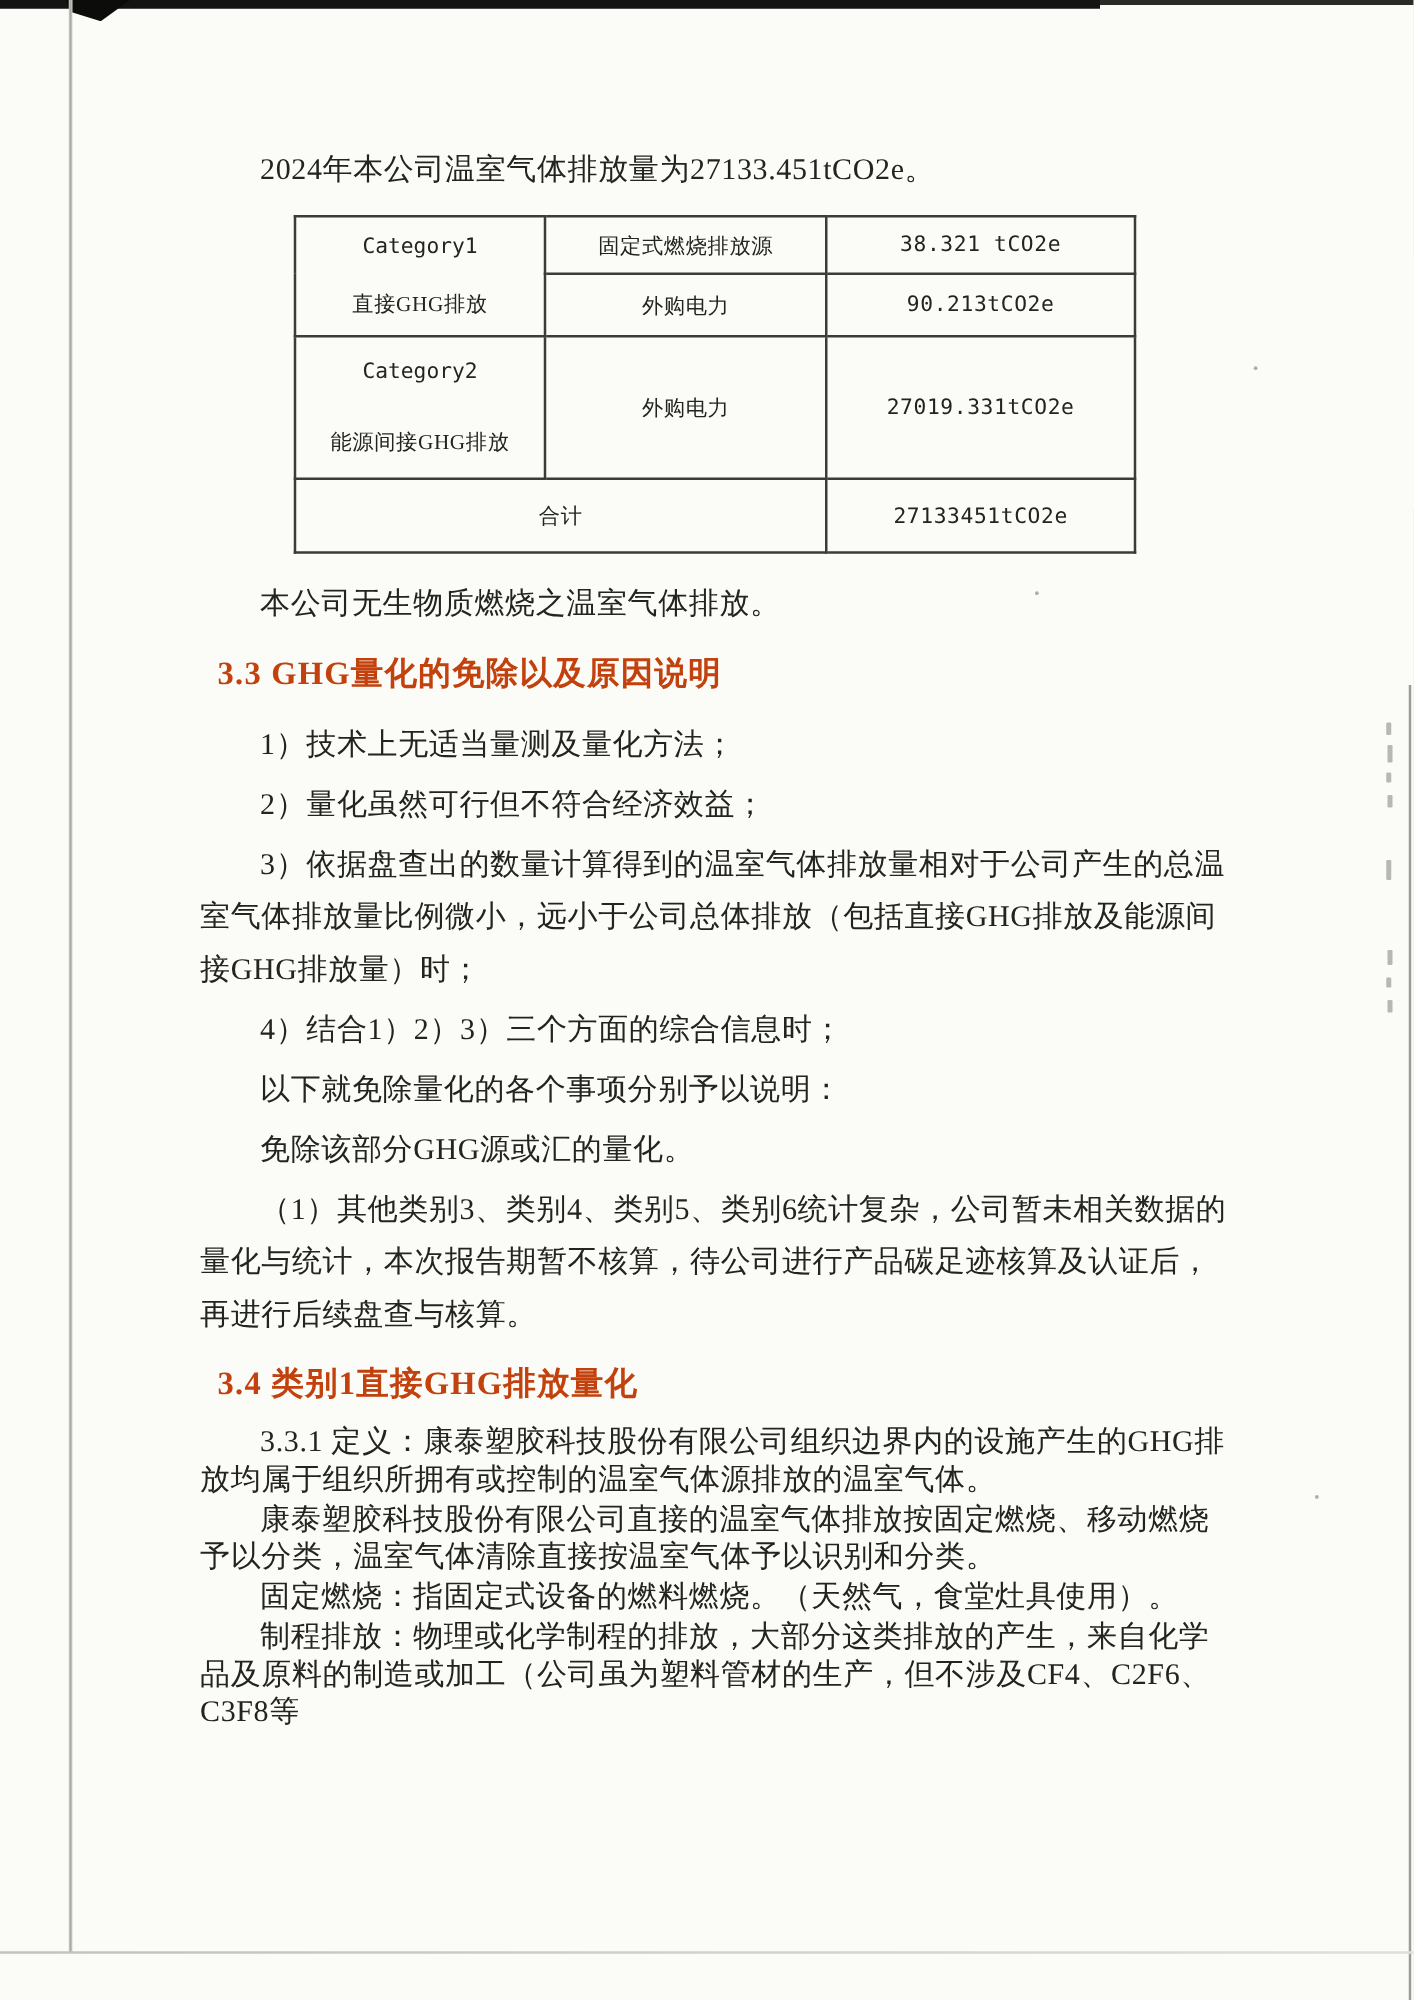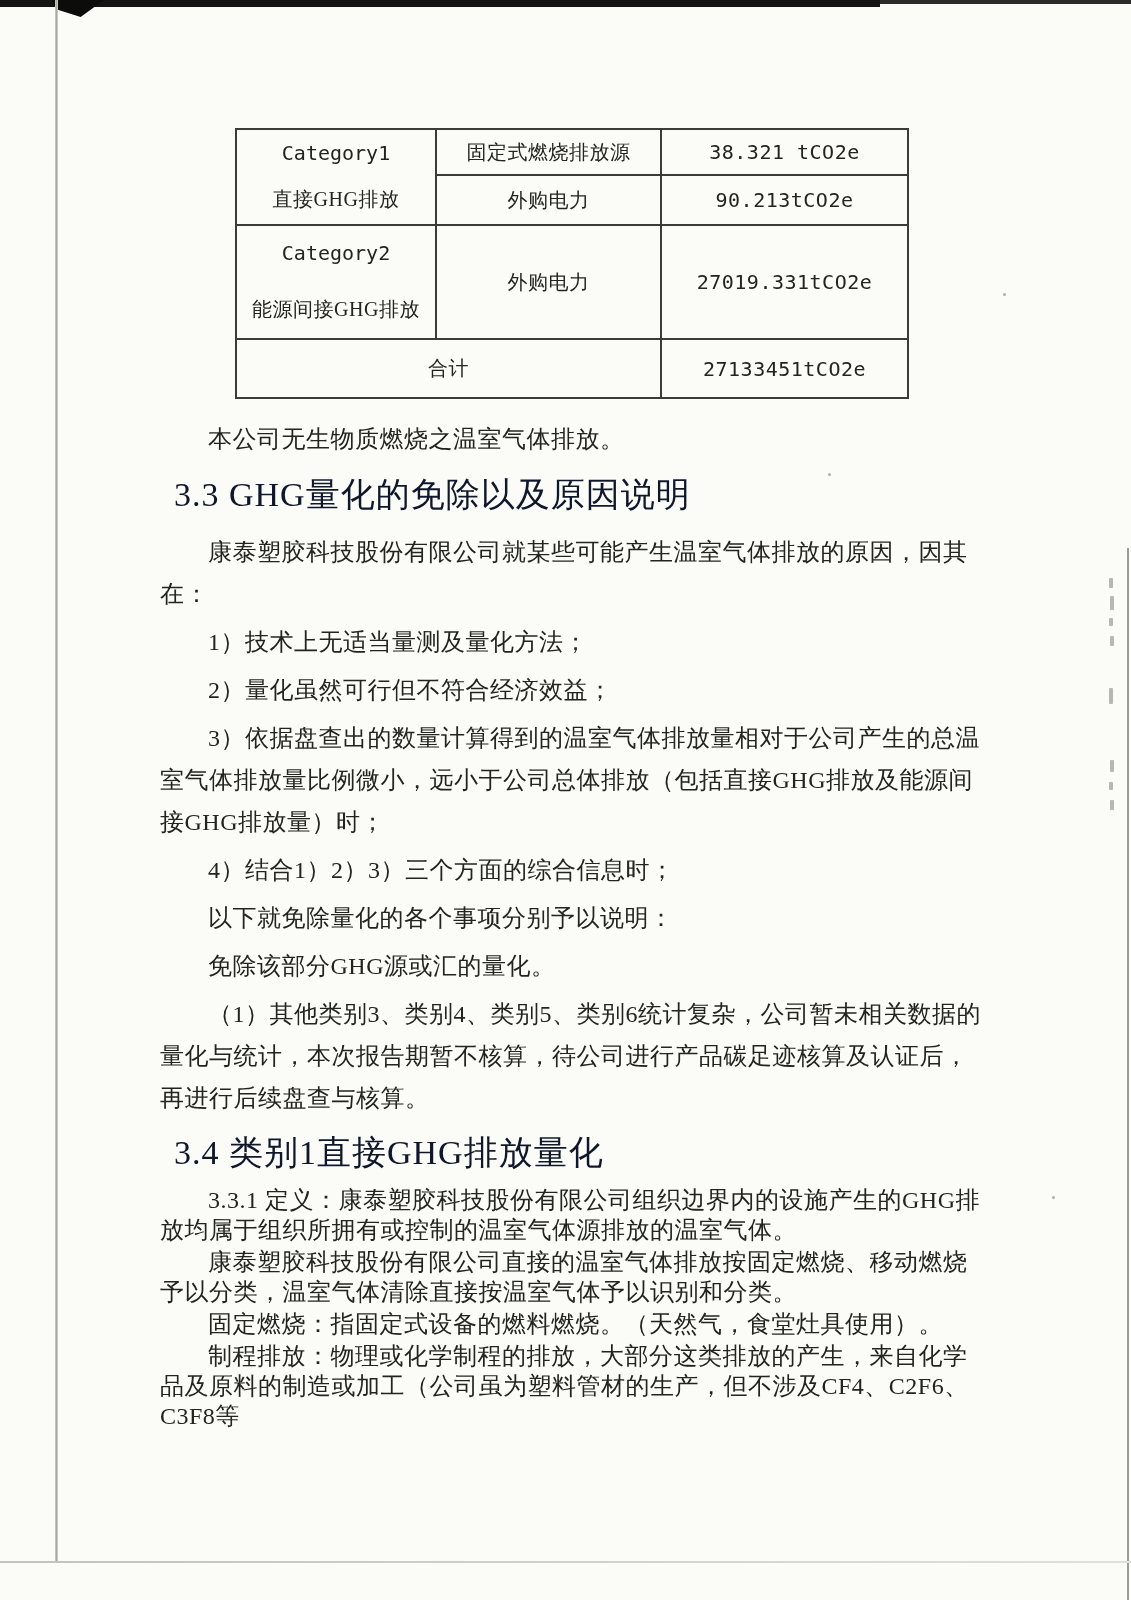--- a/index.html
+++ b/index.html
@@ -36,43 +36,43 @@
   table.ghg {
     border-collapse: collapse;
     margin: 14px 0 0 75px;
     width: 672px;
     table-layout: fixed;
   }
   table.ghg td {
     border: 2px solid #3b3b38;
     text-align: center;
     vertical-align: middle;
-    font-size: 20px;
+    font-size: 17px;
     letter-spacing: .5px;
     padding: 0 4px;
   }
   .col-cat { width: 200px; }
   .col-src { width: 225px; }
   .col-val { width: 247px; }
   td.cat-cell { padding: 0; }
   .cat-inner { display:flex; flex-direction:column; justify-content:space-around; height:100%; }
   .latin { font-family: "DejaVu Sans Mono", monospace; letter-spacing: 0; }
   tr.r1 td { height: 46px; }
   tr.r2 td { height: 50px; }
   tr.r3 td { height: 114px; }
   tr.r4 td { height: 59px; }
   tr.r1 td.cat-cell { height: 96px; }
 
   .note { margin-top: 18px; line-height: 44px; }
 
   h2 {
-    font-size: 34px;
-    font-weight: normal;
+    font-size: 26px;
+    font-weight: bold;
     letter-spacing: 1px;
-    color: #0f172a;
+    color: #c2410c;
     margin: 14px 0 0 14px;
     line-height: 40px;
   }
   .sec-body { margin-top: 16px; }
   .sec33 p { line-height: 42px; margin-bottom: 6px; }
   .sec34 { margin-top: 12px; }
   .sec34 p { line-height: 30px; margin-bottom: 2px; }
 
   .page-number {
     margin-top: 10px;
@@ -101,20 +101,21 @@
   <div class="bleed" style="top:688px; right:18px; height:16px;"></div>
   <div class="bleed" style="top:760px; right:17px; height:12px;"></div>
   <div class="bleed" style="top:782px; right:18px; height:8px;"></div>
   <div class="bleed" style="top:800px; right:17px; height:10px;"></div>
   <div class="speck" style="top:293px; left:1003px;"></div>
   <div class="speck" style="top:473px; left:828px;"></div>
   <div class="speck" style="top:1196px; left:1052px;"></div>
 
   <div class="content">
 
+    <p class="intro indent">2024年本公司温室气体排放量为27133.451tCO2e。</p>
 
     <table class="ghg">
       <colgroup>
           <col class="col-cat">
           <col class="col-src">
           <col class="col-val">
         </colgroup>
       <tbody>
           <tr class="r1">
         <td class="cat-cell" rowspan="2">
@@ -144,21 +145,20 @@
         <td colspan="2">合计</td>
         <td class="latin">27133451tCO2e</td>
       </tr>
     </tbody>
       </table>
 
     <p class="note indent">本公司无生物质燃烧之温室气体排放。</p>
 
     <h2>3.3 GHG量化的免除以及原因说明</h2>
     <div class="sec-body sec33">
-      <p class="indent">康泰塑胶科技股份有限公司就某些可能产生温室气体排放的原因，因其在：</p>
       <p class="indent">1）技术上无适当量测及量化方法；</p>
       <p class="indent">2）量化虽然可行但不符合经济效益；</p>
       <p class="indent">3）依据盘查出的数量计算得到的温室气体排放量相对于公司产生的总温室气体排放量比例微小，远小于公司总体排放（包括直接GHG排放及能源间接GHG排放量）时；</p>
       <p class="indent">4）结合1）2）3）三个方面的综合信息时；</p>
       <p class="indent">以下就免除量化的各个事项分别予以说明：</p>
       <p class="indent">免除该部分GHG源或汇的量化。</p>
       <p class="indent">（1）其他类别3、类别4、类别5、类别6统计复杂，公司暂未相关数据的量化与统计，本次报告期暂不核算，待公司进行产品碳足迹核算及认证后，再进行后续盘查与核算。</p>
     </div>
 
     <h2>3.4 类别1直接GHG排放量化</h2>

